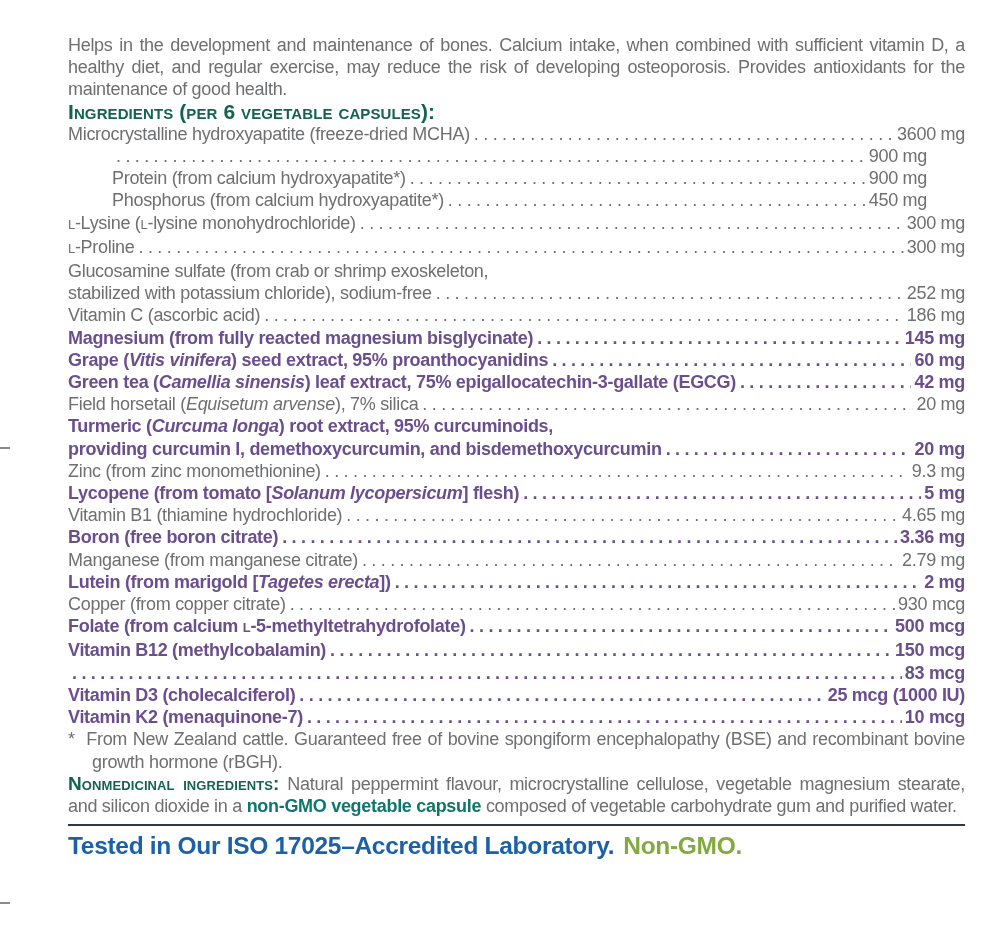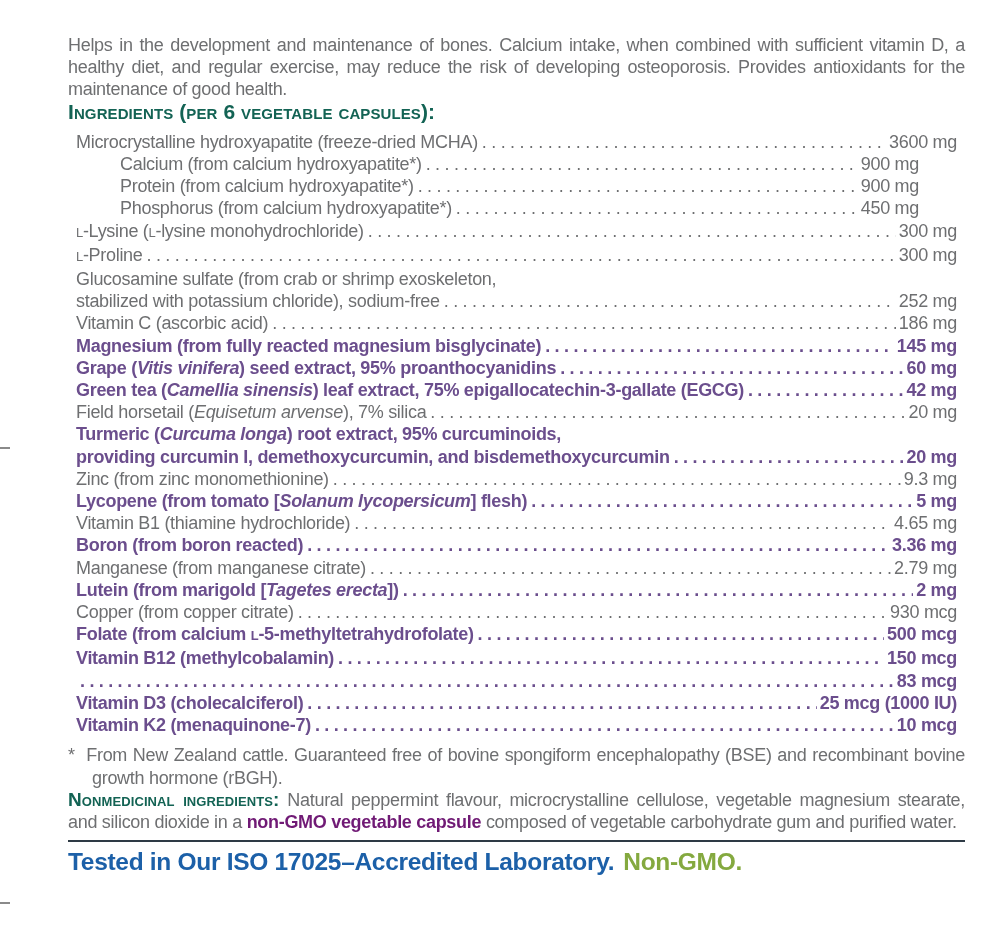--- a/index.html
+++ b/index.html
@@ -12,21 +12,21 @@
   .content { position:absolute; left:68px; top:34px; width:897px; }
 
   .intro {
     margin:0; font-size:18px; line-height:22.2px; letter-spacing:-0.3px;
     color:#6E6F71; text-align:justify;
   }
   .ing-heading {
     margin:0; font-size:21px; line-height:22.2px; font-weight:700;
     font-variant:small-caps; letter-spacing:0.1px; color:#136354;
   }
-  .ing-list { margin:8px; }
+  .ing-list { margin:0; }
   .line {
     display:flex; align-items:baseline;
     font-size:18px; line-height:22.2px; letter-spacing:-0.3px;
   }
   .line .name  { white-space:nowrap; flex:0 0 auto; }
   .line .dots  { flex:1 1 auto; min-width:0; overflow:hidden; white-space:nowrap; margin-left:4px; margin-right:3px; }
   .line .amount{ white-space:nowrap; flex:0 0 auto; }
   .gray   { color:#6E6F71; font-weight:400; }
   .purple { color:#6B4E8D; font-weight:600; }
   .indent { padding-left:44px; }
@@ -38,21 +38,21 @@
     margin:0; font-size:18px; line-height:22.2px; letter-spacing:-0.3px;
     color:#6E6F71; padding-left:24px; text-indent:-24px; text-align:justify;
   }
   .nonmed {
     margin:0; font-size:18px; line-height:22.2px; letter-spacing:-0.3px;
     color:#6E6F71; text-align:justify;
   }
   .nonmed-heading {
     color:#136354; font-weight:700; font-variant:small-caps; letter-spacing:0.1px; font-size:19px;
   }
-  .bold-dark { color:#701a75; font-weight:700; }
+  .bold-dark { color:#0f766e; font-weight:700; }
 
   .rule { height:2px; background:#2E3A45; margin-top:7px; }
   .footer {
     margin:6px 0 0 0; font-size:24.5px; line-height:28px; font-weight:700; letter-spacing:-0.3px;
   }
   .tested  { color:#1C60A8; }
   .non-gmo { color:#84A93F; margin-left:9px; }
 
   .reg-tick { position:absolute; left:0; width:10px; height:2px; background:#8a8a8a; }
   .tick-1 { top:447px; }
@@ -70,21 +70,20 @@
 
     <h2 class="ing-heading">Ingredients (per 6 vegetable capsules):</h2>
 
     <div class="ing-list">
         <div class="line gray">
           <span class="name"><span>Microcrystalline hydroxyapatite (freeze-dried MCHA)</span></span>
           <span class="dots">. . . . . . . . . . . . . . . . . . . . . . . . . . . . . . . . . . . . . . . . . . . . . . . . . . . . . . . . . . . . . . . . . . . . . . . . . . . . . . . . . . . . . . . . . . . . . . . . . . . . . . . . . . . . . . . . . . . . . . . . . . . . . . . . . . </span>
           <span class="amount">3600 mg</span>
         </div>
         <div class="line gray indent inset">
-          <span class="name"><span>Calcium (from calcium hydroxyapatite*)</span></span>
           <span class="dots">. . . . . . . . . . . . . . . . . . . . . . . . . . . . . . . . . . . . . . . . . . . . . . . . . . . . . . . . . . . . . . . . . . . . . . . . . . . . . . . . . . . . . . . . . . . . . . . . . . . . . . . . . . . . . . . . . . . . . . . . . . . . . . . . . . </span>
           <span class="amount">900 mg</span>
         </div>
         <div class="line gray indent inset">
           <span class="name"><span>Protein (from calcium hydroxyapatite*)</span></span>
           <span class="dots">. . . . . . . . . . . . . . . . . . . . . . . . . . . . . . . . . . . . . . . . . . . . . . . . . . . . . . . . . . . . . . . . . . . . . . . . . . . . . . . . . . . . . . . . . . . . . . . . . . . . . . . . . . . . . . . . . . . . . . . . . . . . . . . . . . </span>
           <span class="amount">900 mg</span>
         </div>
         <div class="line gray indent inset">
           <span class="name"><span>Phosphorus (from calcium hydroxyapatite*)</span></span>
@@ -151,21 +150,21 @@
           <span class="name"><span>Lycopene (from tomato [</span><span class="it">Solanum lycopersicum</span><span>] flesh)</span></span>
           <span class="dots">. . . . . . . . . . . . . . . . . . . . . . . . . . . . . . . . . . . . . . . . . . . . . . . . . . . . . . . . . . . . . . . . . . . . . . . . . . . . . . . . . . . . . . . . . . . . . . . . . . . . . . . . . . . . . . . . . . . . . . . . . . . . . . . . . . </span>
           <span class="amount">5 mg</span>
         </div>
         <div class="line gray">
           <span class="name"><span>Vitamin B1 (thiamine hydrochloride)</span></span>
           <span class="dots">. . . . . . . . . . . . . . . . . . . . . . . . . . . . . . . . . . . . . . . . . . . . . . . . . . . . . . . . . . . . . . . . . . . . . . . . . . . . . . . . . . . . . . . . . . . . . . . . . . . . . . . . . . . . . . . . . . . . . . . . . . . . . . . . . . </span>
           <span class="amount">4.65 mg</span>
         </div>
         <div class="line purple">
-          <span class="name"><span>Boron (from boron reacted)</span></span>
+          <span class="name"><span>Boron (free boron citrate)</span></span>
           <span class="dots">. . . . . . . . . . . . . . . . . . . . . . . . . . . . . . . . . . . . . . . . . . . . . . . . . . . . . . . . . . . . . . . . . . . . . . . . . . . . . . . . . . . . . . . . . . . . . . . . . . . . . . . . . . . . . . . . . . . . . . . . . . . . . . . . . . </span>
           <span class="amount">3.36 mg</span>
         </div>
         <div class="line gray">
           <span class="name"><span>Manganese (from manganese citrate)</span></span>
           <span class="dots">. . . . . . . . . . . . . . . . . . . . . . . . . . . . . . . . . . . . . . . . . . . . . . . . . . . . . . . . . . . . . . . . . . . . . . . . . . . . . . . . . . . . . . . . . . . . . . . . . . . . . . . . . . . . . . . . . . . . . . . . . . . . . . . . . . </span>
           <span class="amount">2.79 mg</span>
         </div>
         <div class="line purple">
           <span class="name"><span>Lutein (from marigold [</span><span class="it">Tagetes erecta</span><span>])</span></span>

